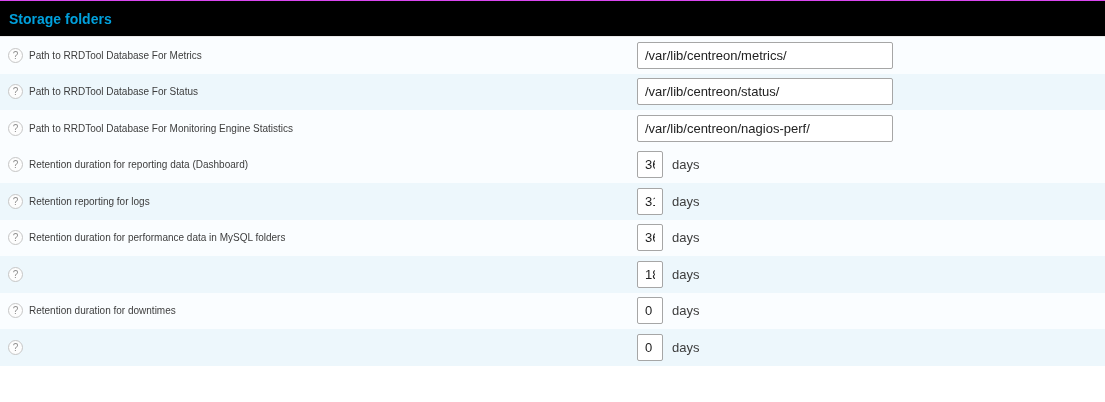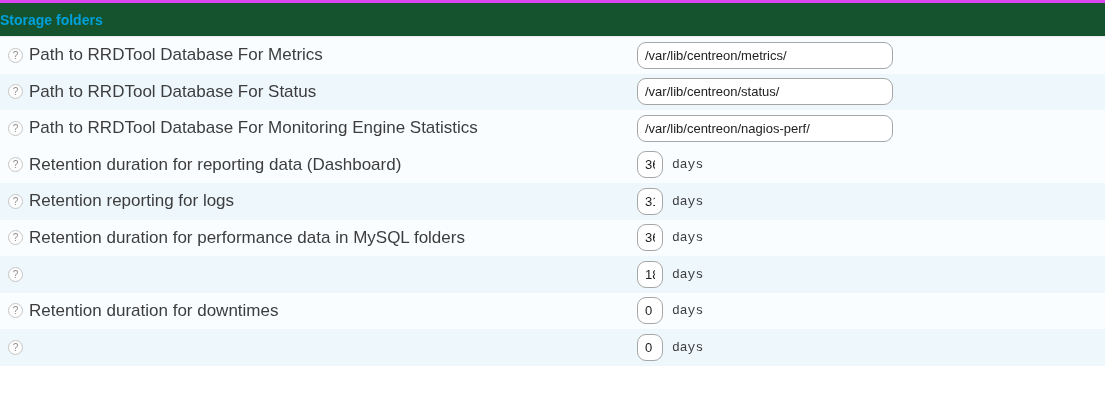--- a/index.html
+++ b/index.html
@@ -8,22 +8,23 @@
     overflow: hidden;
     background: #ffffff;
     font-family: "Liberation Sans", sans-serif;
   }
   #app { width: 1105px; }
 
   .section-header {
     height: 37px;
     display: flex;
     align-items: center;
-    background: #14532d;
-    border-top: 3px solid #d946ef;
+    padding-left: 9px;
+    background: #000000;
+    border-top: 1px solid #d946ef;
     border-bottom: 1px solid #e9e9e9;
   }
   .section-header .title {
     color: #00a0dc;
     font-size: 14px;
     font-weight: bold;
   }
 
   .row {
     height: 36.5px;
@@ -48,43 +49,42 @@
     background: #fdfdfd;
     color: #8f8f8f;
     font-size: 10px;
     line-height: 13px;
     text-align: center;
     margin-right: 6px;
     cursor: pointer;
   }
   .row-label {
     color: #3d3d3d;
-    font-size: 17px;
+    font-size: 10px;
     white-space: nowrap;
     overflow: hidden;
   }
 
   .input-text, .input-number {
     height: 27px;
     border: 1px solid #a6a6a6;
-    border-radius: 9px;
+    border-radius: 2px;
     background: #ffffff;
     color: #222222;
     font-family: "Liberation Sans", sans-serif;
     font-size: 13px;
     padding: 0 7px;
   }
   .input-text   { width: 256px; }
   .input-number { width: 26px; }
 
   .suffix {
     margin-left: 9px;
     color: #3d3d3d;
     font-size: 13px;
-    font-family: Liberation Mono, monospace;
   }
 </style>
 </head>
 <body>
 
 <div id="app">
   <div class="section">
     <div class="section-header">
       <span class="title">Storage folders</span>
     </div>

